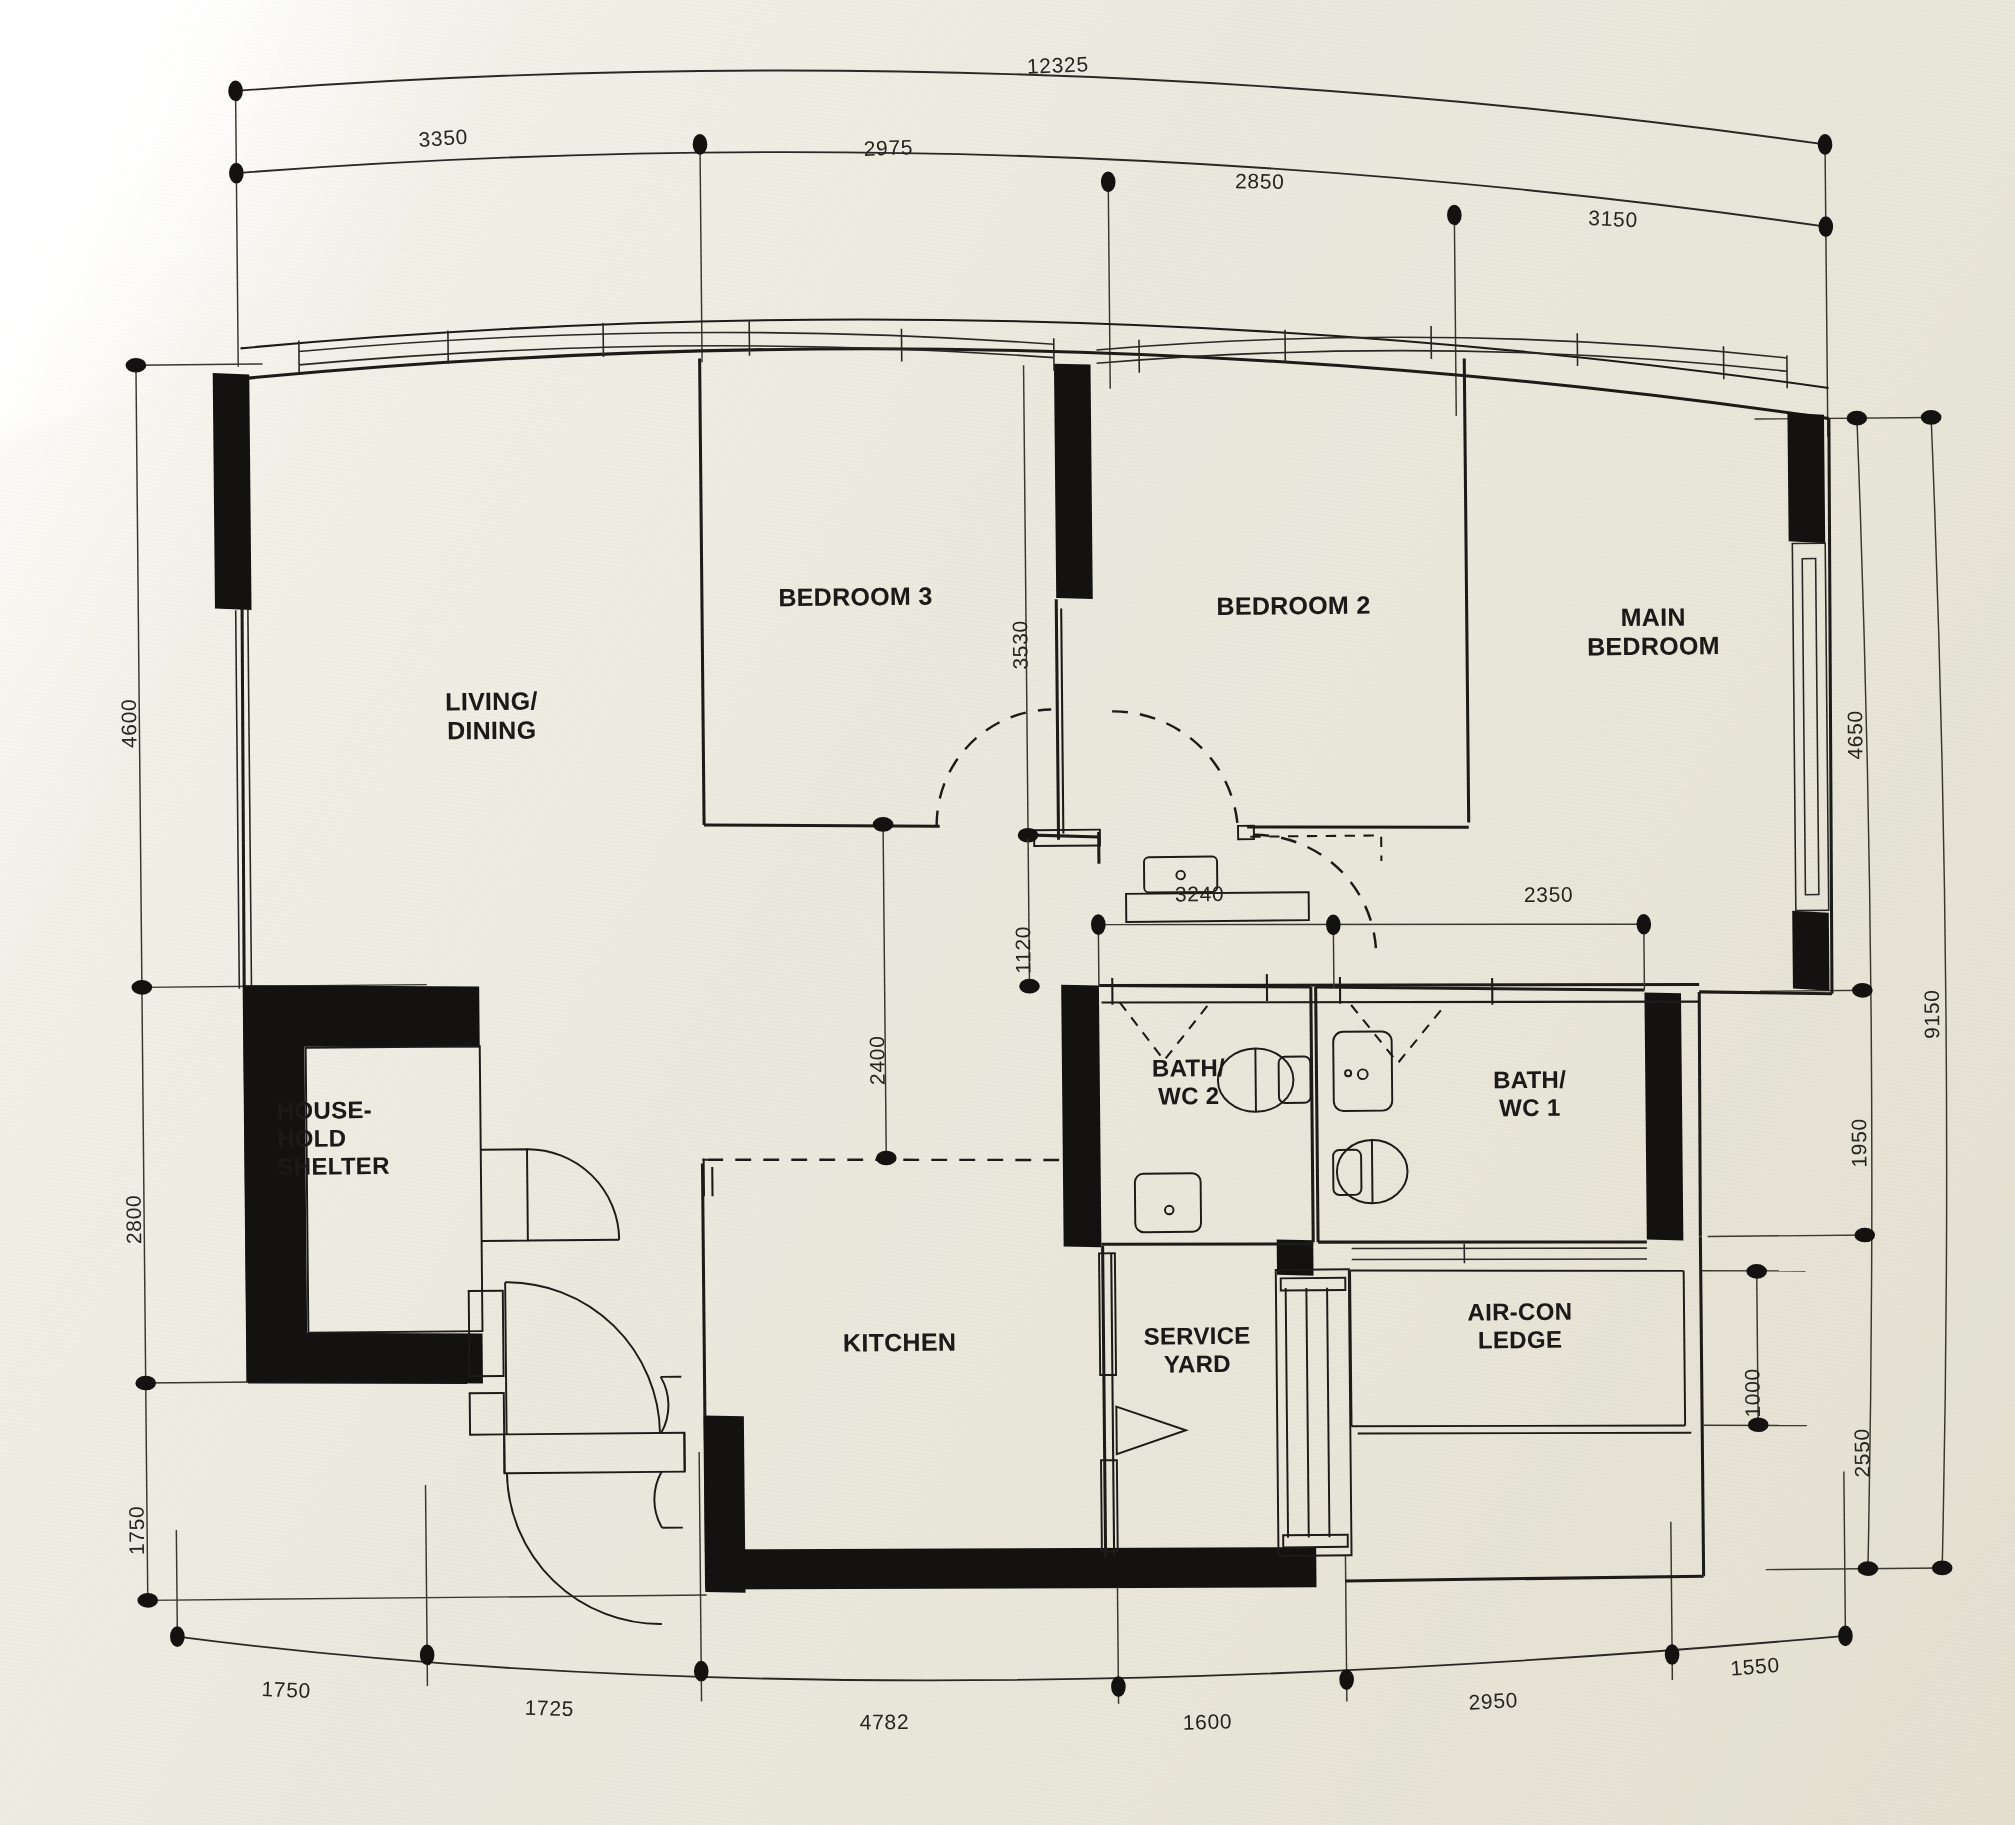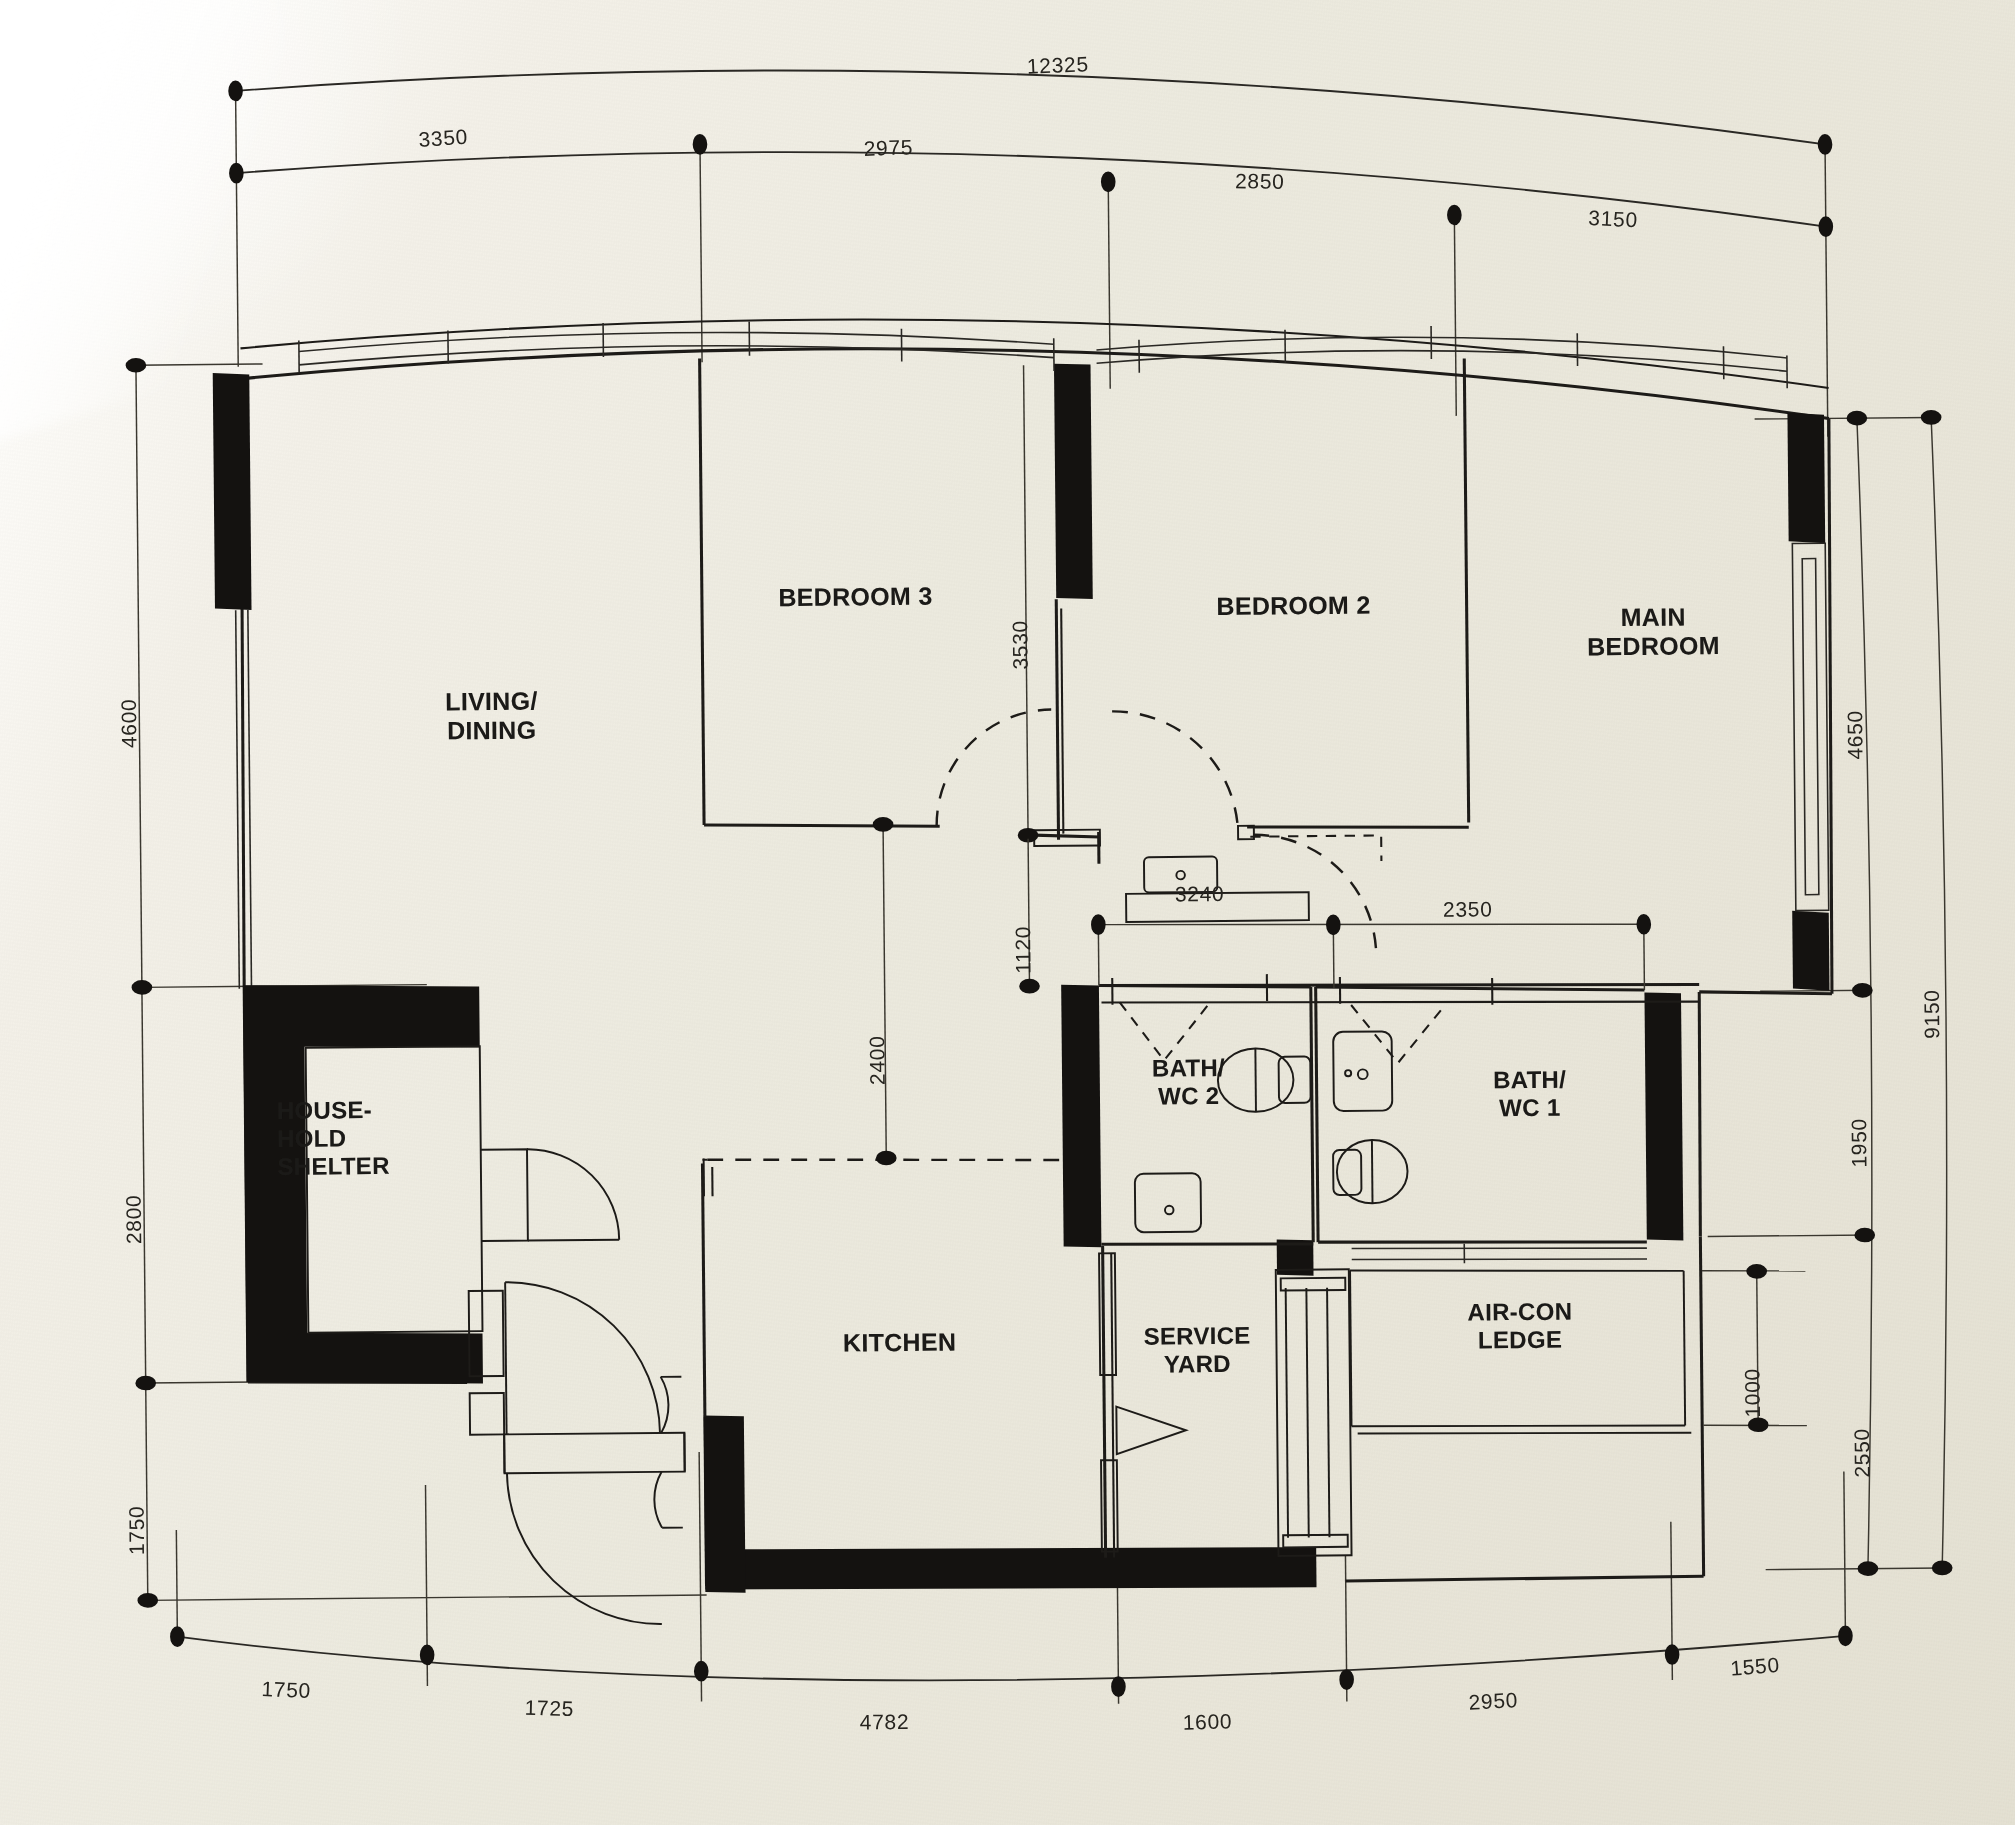--- a/index.html
+++ b/index.html
@@ -413,17 +413,17 @@
 <div class="dim" style="left:517px;  top:1692px; transform:rotate(2deg);">1725</div>
 <div class="dim" style="left:852px; top:1709px; transform:rotate(0deg);">4782</div>
 <div class="dim" style="left:1175px; top:1712px; transform:rotate(-1deg);">1600</div>
 <div class="dim" style="left:1461px; top:1694px; transform:rotate(-2.5deg);">2950</div>
 <div class="dim" style="left:1723px; top:1662px; transform:rotate(-4deg);">1550</div>
 
 <div class="dim v" style="left:1011px; top:645px; transform:rotate(-90deg) translate(-50%,0);">3530</div>
 <div class="dim v" style="left:1011px; top:950px; transform:rotate(-90deg) translate(-50%,0);">1120</div>
 <div class="dim v" style="left:864px; top:1059px; transform:rotate(-90deg) translate(-50%,0);">2400</div>
 <div class="dim" style="left:1175px; top:884px;">3240</div>
-<div class="dim" style="left:1443px; top:888px;margin-top:14px;">2350</div>
+<div class="dim" style="left:1524px; top:888px;">2350</div>
 <div class="dim v" style="left:1736px; top:1400px; transform:rotate(-90deg) translate(-50%,0);">1000</div>
 
 </div>
 
 
 </body></html>

